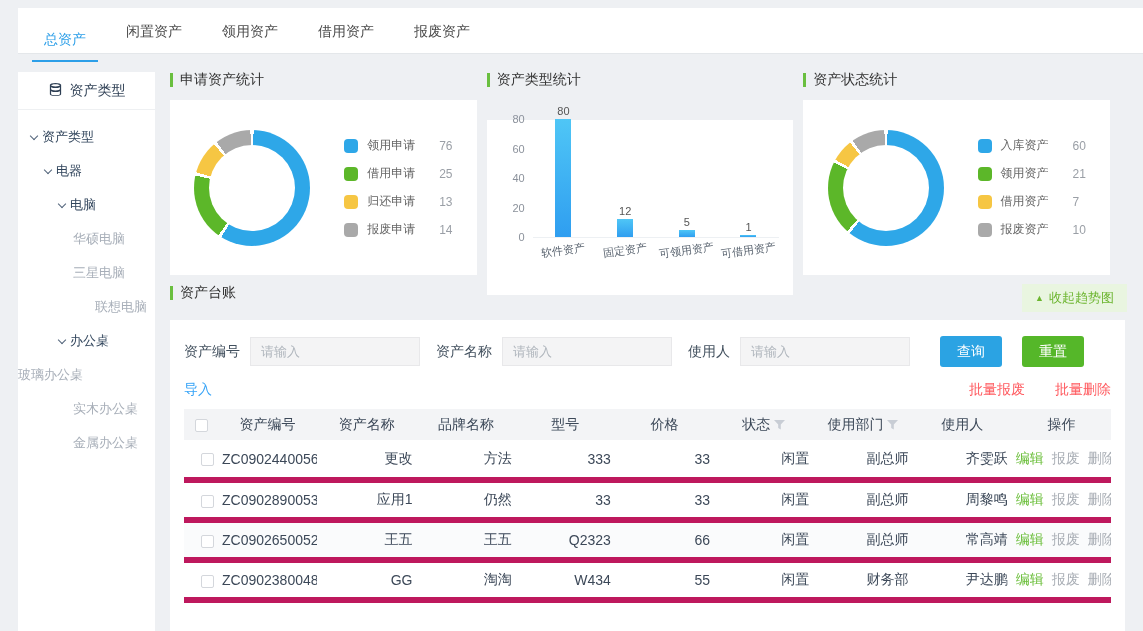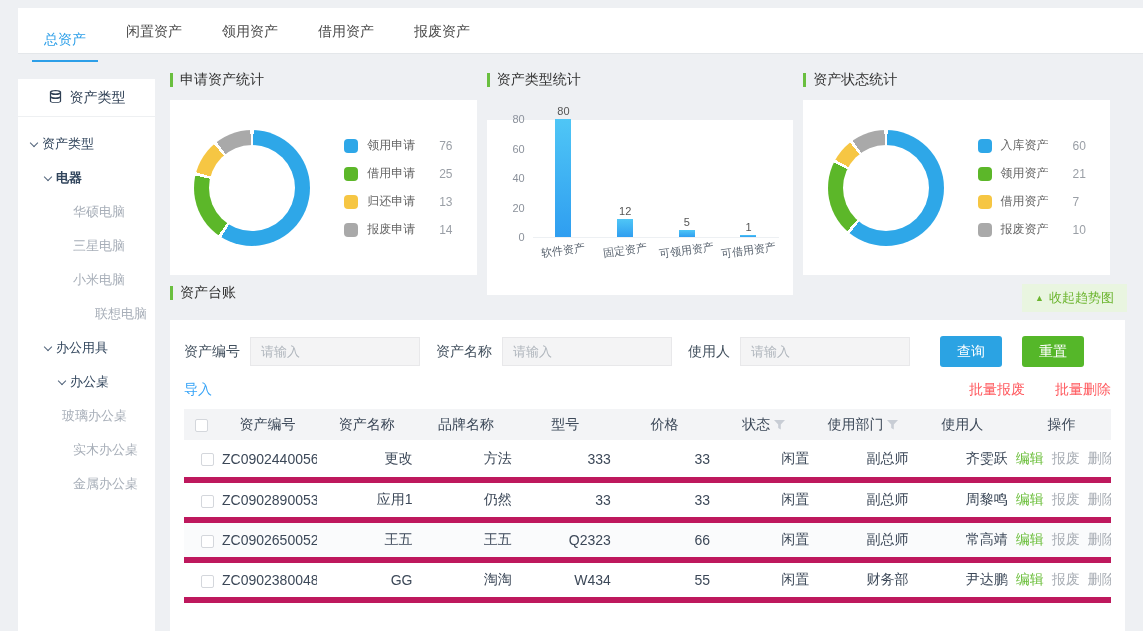--- a/index.html
+++ b/index.html
@@ -12,21 +12,21 @@
     width:1143px;height:631px;position:relative;overflow:hidden;
     background:#eef0f3;font-family:"Liberation Sans",sans-serif;color:#333;
   }
   
   .tabbar{position:absolute;left:18px;top:8px;right:0;height:46px;background:#fff;
     border-bottom:1px solid #e4e7ea;display:flex;align-items:center;padding-left:6px;}
   .tab{padding:0 20px;height:46px;line-height:46px;font-size:14px;color:#4a4a4a;cursor:pointer;position:relative;}
   .tab.active{color:var(--accent);margin-top:16px;}
   .tab.active::after{content:"";position:absolute;left:8px;right:8px;bottom:0;height:2px;background:var(--accent);}
   
-  .sidebar{position:absolute;left:18px;top:79px;width:137px;bottom:0;background:#fff;}
+  .sidebar{position:absolute;left:18px;top:72px;width:137px;bottom:0;background:#fff;}
   .sidebar-header{height:38px;display:flex;align-items:center;justify-content:center;gap:7px;
     color:#2e3f54;font-size:14px;border-bottom:1px solid #eef0f2;}
   .tree{padding-top:10px;}
   .tree-item{height:34px;line-height:34px;font-size:13px;color:#31455c;cursor:pointer;white-space:nowrap;}
   .tree-item.leaf{color:#a7aeb8;}
   .chev{display:inline-block;width:6px;height:6px;border-right:1.4px solid #51637a;
     border-bottom:1.4px solid #51637a;transform:rotate(45deg);margin-right:5px;vertical-align:2px;}
   
   .charts{position:absolute;left:170px;top:70px;right:33px;display:flex;gap:10px;}
   .chart-col{flex:1;min-width:0;}
@@ -98,28 +98,27 @@
   <div class="sidebar-header">
     <span>
       <svg width="15" height="15" viewBox="0 0 16 16">
           <path fill="#2e3f54" d="M8 1C4.7 1 2 1.9 2 3v10c0 1.1 2.7 2 6 2s6-.9 6-2V3c0-1.1-2.7-2-6-2zm0 1.3c2.9 0 4.7.8 4.7 1.2S10.9 4.7 8 4.7 3.3 3.9 3.3 3.5 5.1 2.3 8 2.3zM3.3 5.6c1 .6 2.8.9 4.7.9s3.7-.3 4.7-.9v2.2c0 .4-1.8 1.2-4.7 1.2s-4.7-.8-4.7-1.2V5.6zm0 4.2c1 .6 2.8.9 4.7.9s3.7-.3 4.7-.9V13c0 .4-1.8 1.2-4.7 1.2S3.3 13.4 3.3 13V9.8z"></path>
         </svg>
     </span>
     <span>资产类型</span>
   </div>
   <div class="tree" id="tree">
       <div class="tree-item" style="padding-left: 13px;"><span class="chev"></span><span>资产类型</span></div>
-      <div class="tree-item" style="padding-left: 27px; font-weight: bold;"><span class="chev"></span><span>电器</span></div>
+      <div class="tree-item" style="padding-left: 27px;"><span class="chev"></span><span>电器</span></div>
+      <div class="tree-item" style="padding-left: 41px;"><span class="chev"></span><span>电脑</span></div>
       <div class="tree-item leaf" style="padding-left: 55px;"><span>华硕电脑</span></div>
       <div class="tree-item leaf" style="padding-left: 55px;"><span>三星电脑</span></div>
-      <div class="tree-item leaf" style="padding-left: 55px;"><span>小米电脑</span></div>
       <div class="tree-item leaf" style="padding-left: 77px;"><span>联想电脑</span></div>
-      <div class="tree-item" style="padding-left: 27px;"><span class="chev"></span><span>办公用具</span></div>
       <div class="tree-item" style="padding-left: 41px;"><span class="chev"></span><span>办公桌</span></div>
-      <div class="tree-item leaf" style=" margin-left: 44px;"><span>玻璃办公桌</span></div>
+      <div class="tree-item leaf" style=""><span>玻璃办公桌</span></div>
       <div class="tree-item leaf" style="padding-left: 55px;"><span>实木办公桌</span></div>
       <div class="tree-item leaf" style="padding-left: 55px;"><span>金属办公桌</span></div>
     </div>
 </aside>
 
 <div class="charts" id="charts">
     <div class="chart-col">
       <div class="section-title">申请资产统计</div>
       <div class="card">
         <div class="donut-wrap">

